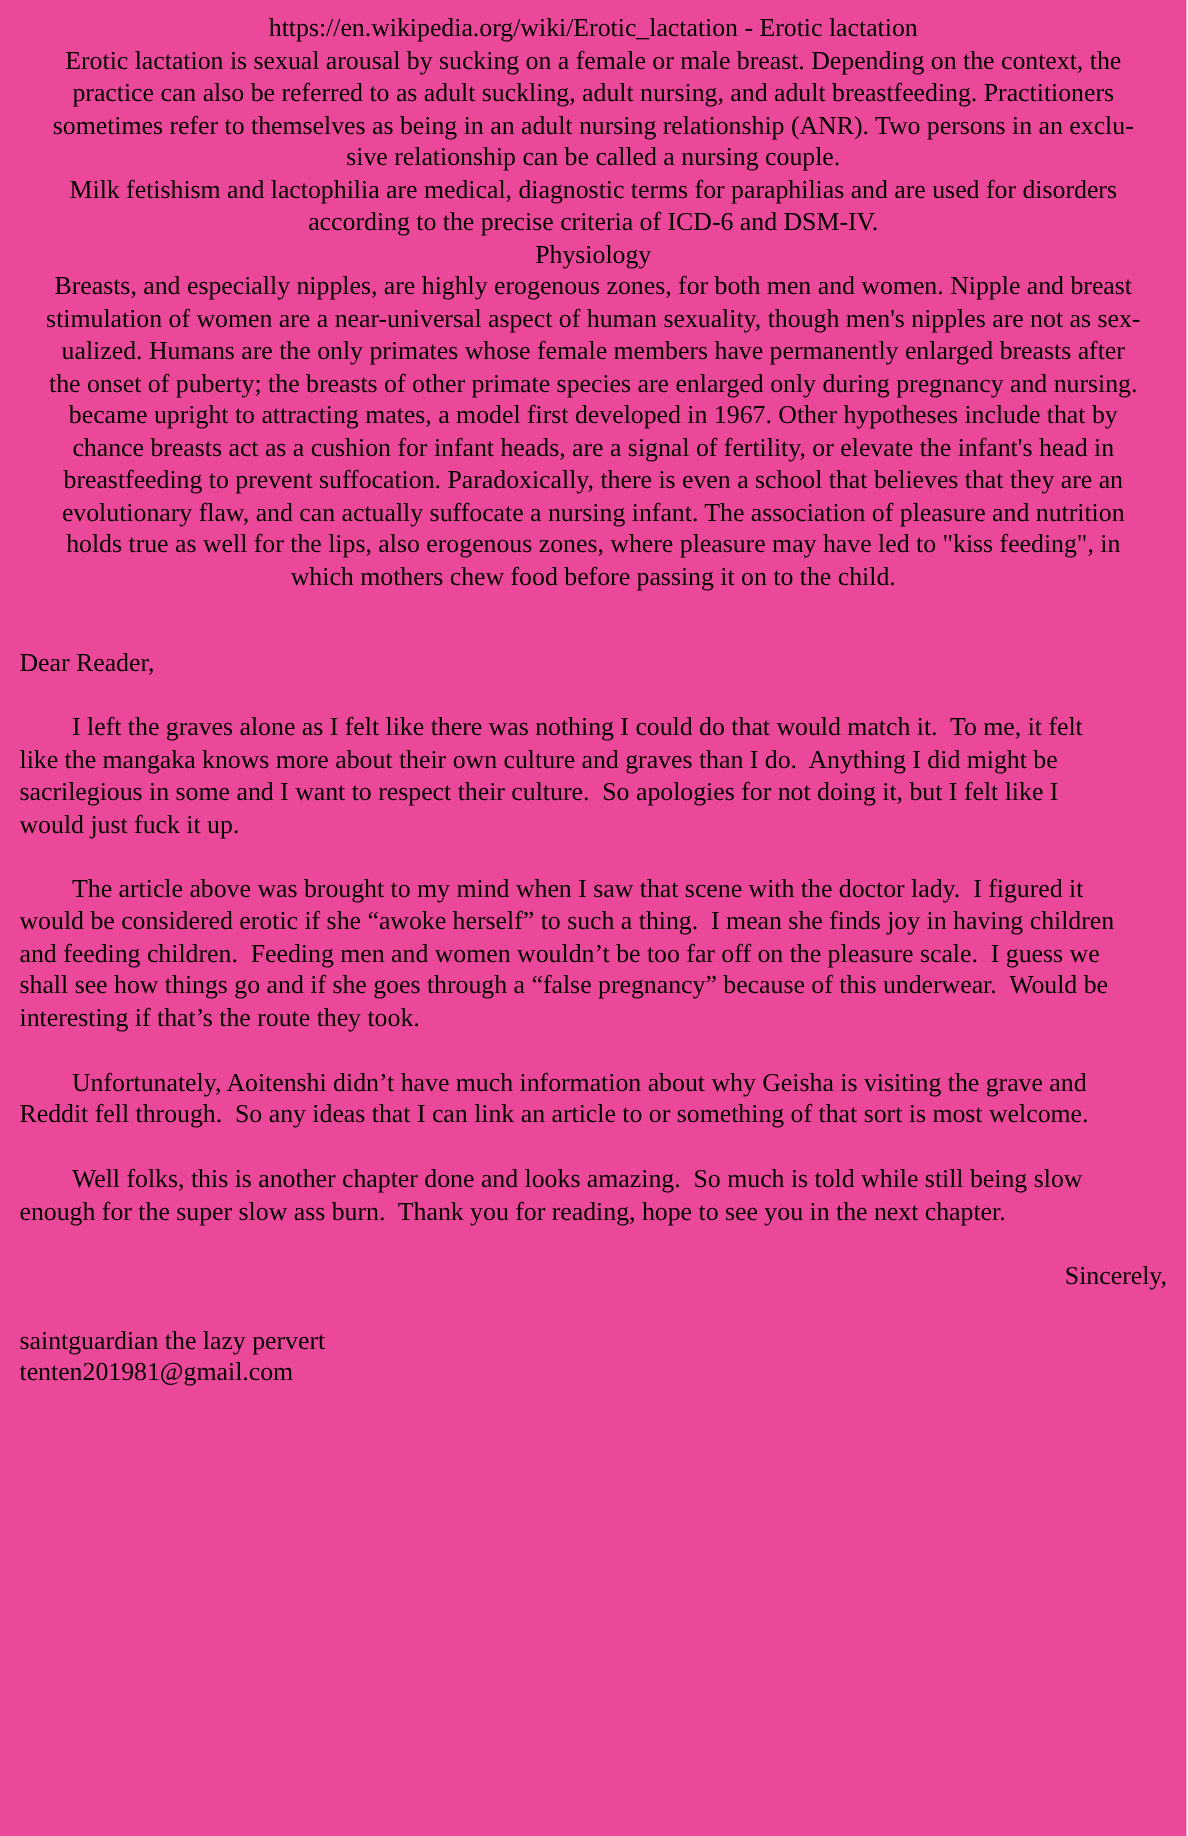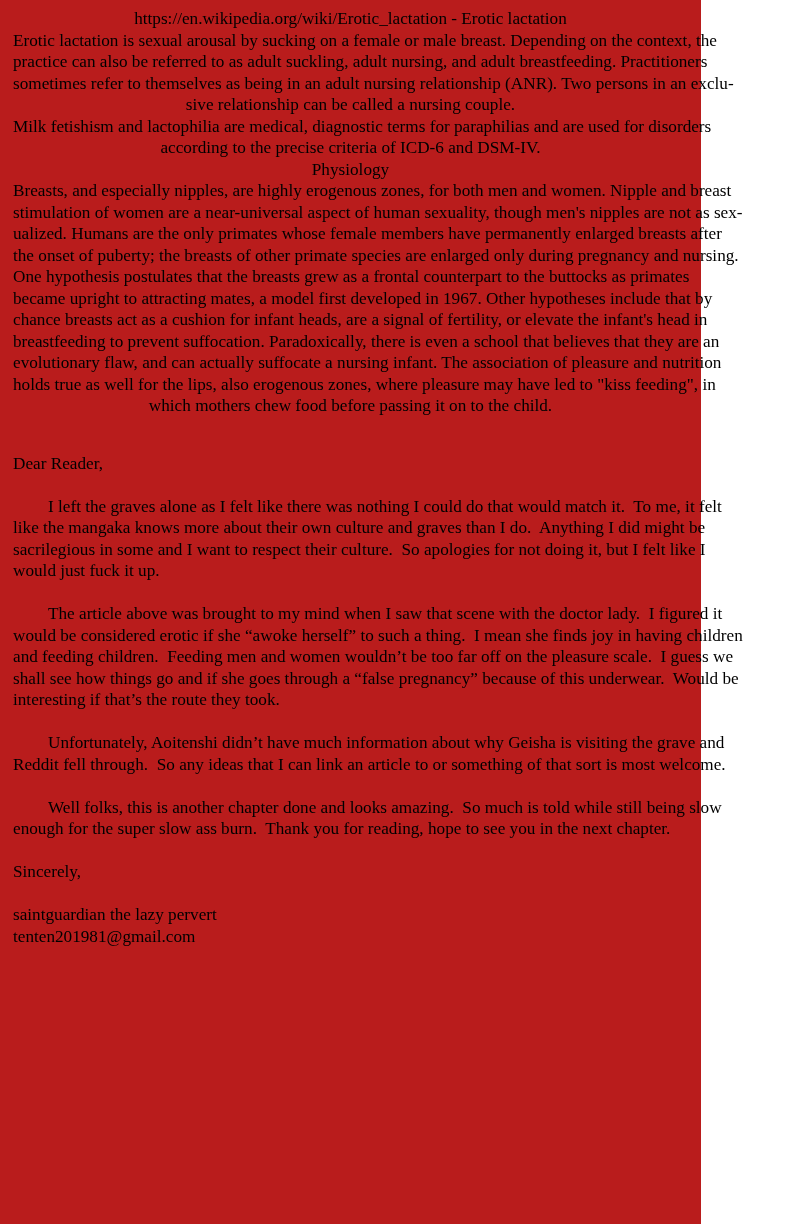--- a/index.html
+++ b/index.html
@@ -9,24 +9,24 @@
   }
   body {
     width: 792px;
     height: 1224px;
     overflow: hidden;
     color: #000000;
     font-family: "Liberation Serif", "DejaVu Serif", serif;
   }
   .page {
     box-sizing: border-box;
-    width: 701px;
+    width: 791px;
     height: 1224px;
     padding: 8px 13px 0 13px;
-    background: #b91c1c;
+    background: #ec4899;
   }
   .line {
     white-space: pre;
     font-size: 17.2px;
     line-height: 21.5px;
   }
   .article .line {
     text-align: center;
   }
   .letter {
@@ -36,20 +36,21 @@
     margin-top: 36px;
   }
   .para {
     margin: 21.5px 0 0 0;
   }
   .para .first {
     text-indent: 35px;
   }
   .closing {
     margin-top: 21.5px;
+    text-align: right;
   }
   .signature {
     margin-top: 21.5px;
   }
 </style>
 </head>
 <body>
 
 <div class="page">
 
@@ -59,21 +60,20 @@
     <div class="line">practice can also be referred to as adult suckling, adult nursing, and adult breastfeeding. Practitioners</div>
     <div class="line">sometimes refer to themselves as being in an adult nursing relationship (ANR). Two persons in an exclu-</div>
     <div class="line">sive relationship can be called a nursing couple.</div>
     <div class="line">Milk fetishism and lactophilia are medical, diagnostic terms for paraphilias and are used for disorders</div>
     <div class="line">according to the precise criteria of ICD-6 and DSM-IV.</div>
     <div class="line">Physiology</div>
     <div class="line">Breasts, and especially nipples, are highly erogenous zones, for both men and women. Nipple and breast</div>
     <div class="line">stimulation of women are a near-universal aspect of human sexuality, though men's nipples are not as sex-</div>
     <div class="line">ualized. Humans are the only primates whose female members have permanently enlarged breasts after</div>
     <div class="line">the onset of puberty; the breasts of other primate species are enlarged only during pregnancy and nursing.</div>
-    <div class="line">One hypothesis postulates that the breasts grew as a frontal counterpart to the buttocks as primates</div>
     <div class="line">became upright to attracting mates, a model first developed in 1967. Other hypotheses include that by</div>
     <div class="line">chance breasts act as a cushion for infant heads, are a signal of fertility, or elevate the infant's head in</div>
     <div class="line">breastfeeding to prevent suffocation. Paradoxically, there is even a school that believes that they are an</div>
     <div class="line">evolutionary flaw, and can actually suffocate a nursing infant. The association of pleasure and nutrition</div>
     <div class="line">holds true as well for the lips, also erogenous zones, where pleasure may have led to "kiss feeding", in</div>
     <div class="line">which mothers chew food before passing it on to the child.</div>
   </div>
 
   <div class="letter">
     <div class="line salutation">Dear Reader,</div>

